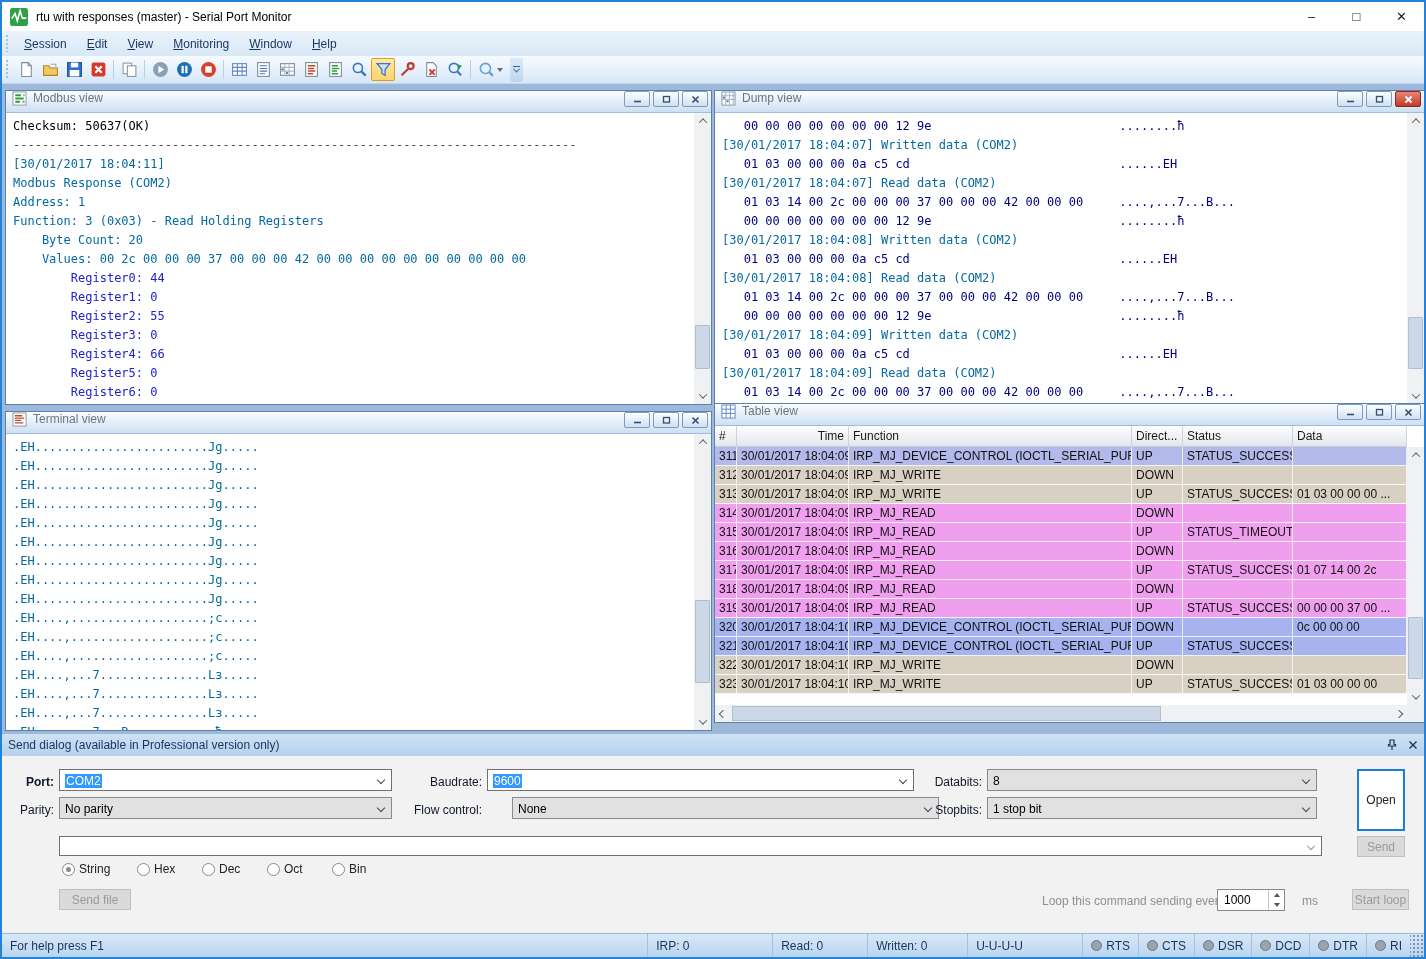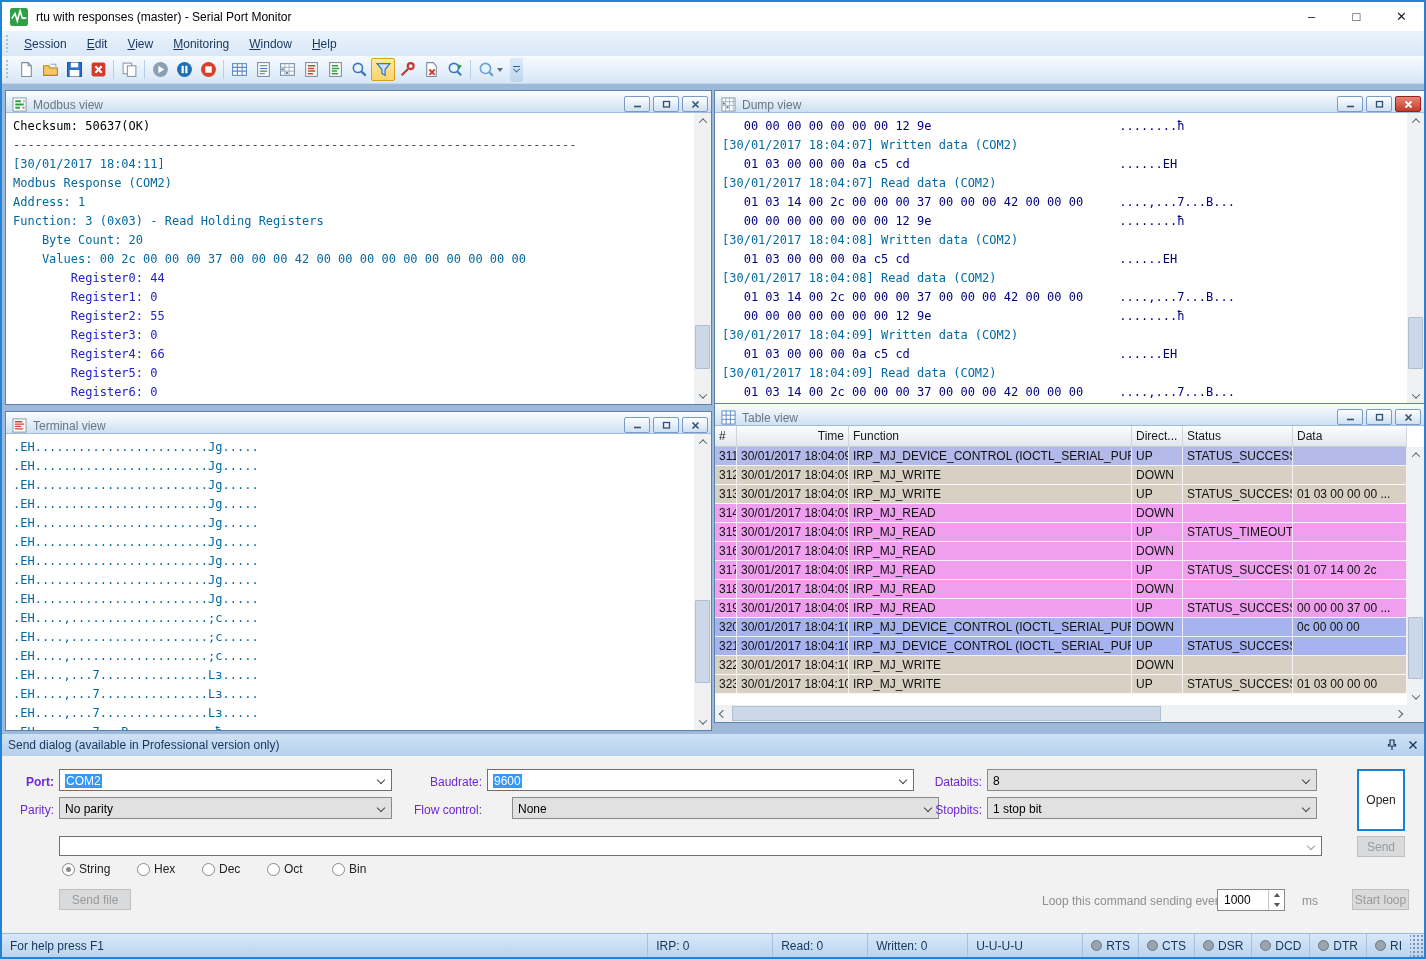--- a/index.html
+++ b/index.html
@@ -24,21 +24,21 @@
   .tbtn { width:24px; height:23px; display:flex; align-items:center; justify-content:center; border:1px solid transparent; border-radius:2px; }
   .tbtn.active { background:linear-gradient(#fde9a9,#fbd46b); border-color:#dfa018; }
   .tsep { width:1px; height:19px; background:#b9cfe4; margin:0 3px; }
   .tbtn svg { width:17px; height:17px; }
   .caret { width:0; height:0; border-left:3px solid transparent; border-right:3px solid transparent; border-top:4px solid #5c6b7a; margin-left:2px; }
   #tb-overflow { width:13px; height:24px; margin-left:4px; background:linear-gradient(#dcebfa,#bcd6ef); border-radius:0 0 3px 3px; display:flex; flex-direction:column; align-items:center; justify-content:center; }
   #tb-overflow .bar { width:7px; height:1.5px; background:#3a5f86; margin-bottom:1px; }
   #tb-overflow .chev { width:5px; height:5px; border-right:1.5px solid #3a5f86; border-bottom:1.5px solid #3a5f86; transform:rotate(45deg) translate(-1px,-1px); }
   
   .pane { position:absolute; border:1px solid #5a82ad; background:#fff; display:flex; flex-direction:column; }
-  .ptitle { height:22px; background:linear-gradient(#fbfdff,#cde0f2); display:flex; align-items:flex-end; padding:0 3px 0 6px; border-bottom:1px solid #9dbede; color:#697683; }
+  .ptitle { height:22px; background:linear-gradient(#fbfdff,#cde0f2); display:flex; align-items:flex-start; padding:0 3px 0 6px; border-bottom:1px solid #9dbede; color:#697683; }
   .ptitle svg { width:15px; height:15px; }
   .ptitle .lbl { flex:1; margin-left:6px; }
   .pbtn { width:26px; height:16px; margin-left:3px; border:1px solid #7a9cc4; border-radius:2px; background:linear-gradient(#feffff,#cfe0f1); display:flex; align-items:center; justify-content:center; color:#33506e; }
   .pbtn svg { width:11px; height:11px; }
   .pbtn.red { background:linear-gradient(#ea8576,#c23b2a); border-color:#8d2518; color:#fff; }
   .pbody { position:relative; flex:1; overflow:hidden; }
   .content { position:absolute; left:0; top:0; right:17px; bottom:0; padding:4px 0 0 7px; font:12px/19px "DejaVu Sans Mono", monospace; white-space:pre; overflow:hidden; }
   .ln { height:19px; }
   .c-k { color:#000; } .c-g { color:#4a4a4a; } .c-p { color:#0369a1; } .c-b { color:#2222cc; } .c-n { color:#000080; }
   .vscroll { position:absolute; right:0; top:0; bottom:0; width:17px; background:#f0f1f3; }
@@ -61,21 +61,21 @@
   .row-ioctl { background:#a7b3ee; } .row-write { background:#d8d0c3; } .row-read { background:#ef9fee; } .row-sel { background:#b3b9e8; }
   #table-vscroll { top:21px; }
   .hscroll { position:absolute; left:0; right:17px; bottom:0; height:17px; background:#f0f1f3; }
   .harr { position:absolute; top:0; width:16px; height:17px; display:flex; align-items:center; justify-content:center; }
   .hthumb { position:absolute; top:1px; height:15px; background:#ccd8e7; border:1px solid #aebfd3; }
   .scorner { position:absolute; right:0; bottom:0; width:17px; height:17px; background:#eef0f2; }
   
   #send { position:absolute; left:0; top:732px; width:100%; height:199px; background:#f2f2f2; }
   #send-header { position:absolute; left:0; top:0; width:100%; height:22px; background:linear-gradient(#cfe2f5,#b5d0ec); color:#17365d; display:flex; align-items:center; padding:0 6px; }
   #send-header .lbl { flex:1; }
-  .field-label { position:absolute; color:#6d28d9; text-align:right; }
+  .field-label { position:absolute; color:#0f172a; text-align:right; }
   .bold { font-weight:bold; }
   .combo { position:absolute; height:22px; background:#fff; border:1px solid #707070; display:flex; align-items:center; padding:2px 20px 0 5px; }
   .combo.gray { background:#e1e1e1; border-color:#8a8a8a; }
   .combo .chev { position:absolute; right:7px; top:7px; width:6px; height:6px; border-right:1.4px solid #444; border-bottom:1.4px solid #444; transform:rotate(45deg); }
   .selhl { background:#3399ff; color:#fff; padding:0 1px; }
   .btn { position:absolute; display:flex; align-items:center; justify-content:center; border:1px solid #aaa; background:#e1e1e1; color:#222; }
   .btn.primary { background:#fff; border:2px solid #1c7fd4; }
   .btn.disabled { background:#d9dadc; color:#9a9a9a; border-color:#bfbfbf; }
   .radio { position:absolute; display:flex; align-items:center; color:#222; }
   .rdot { width:13px; height:13px; border-radius:50%; border:1px solid #8a8a8a; background:#fff; margin-right:4px; position:relative; }

